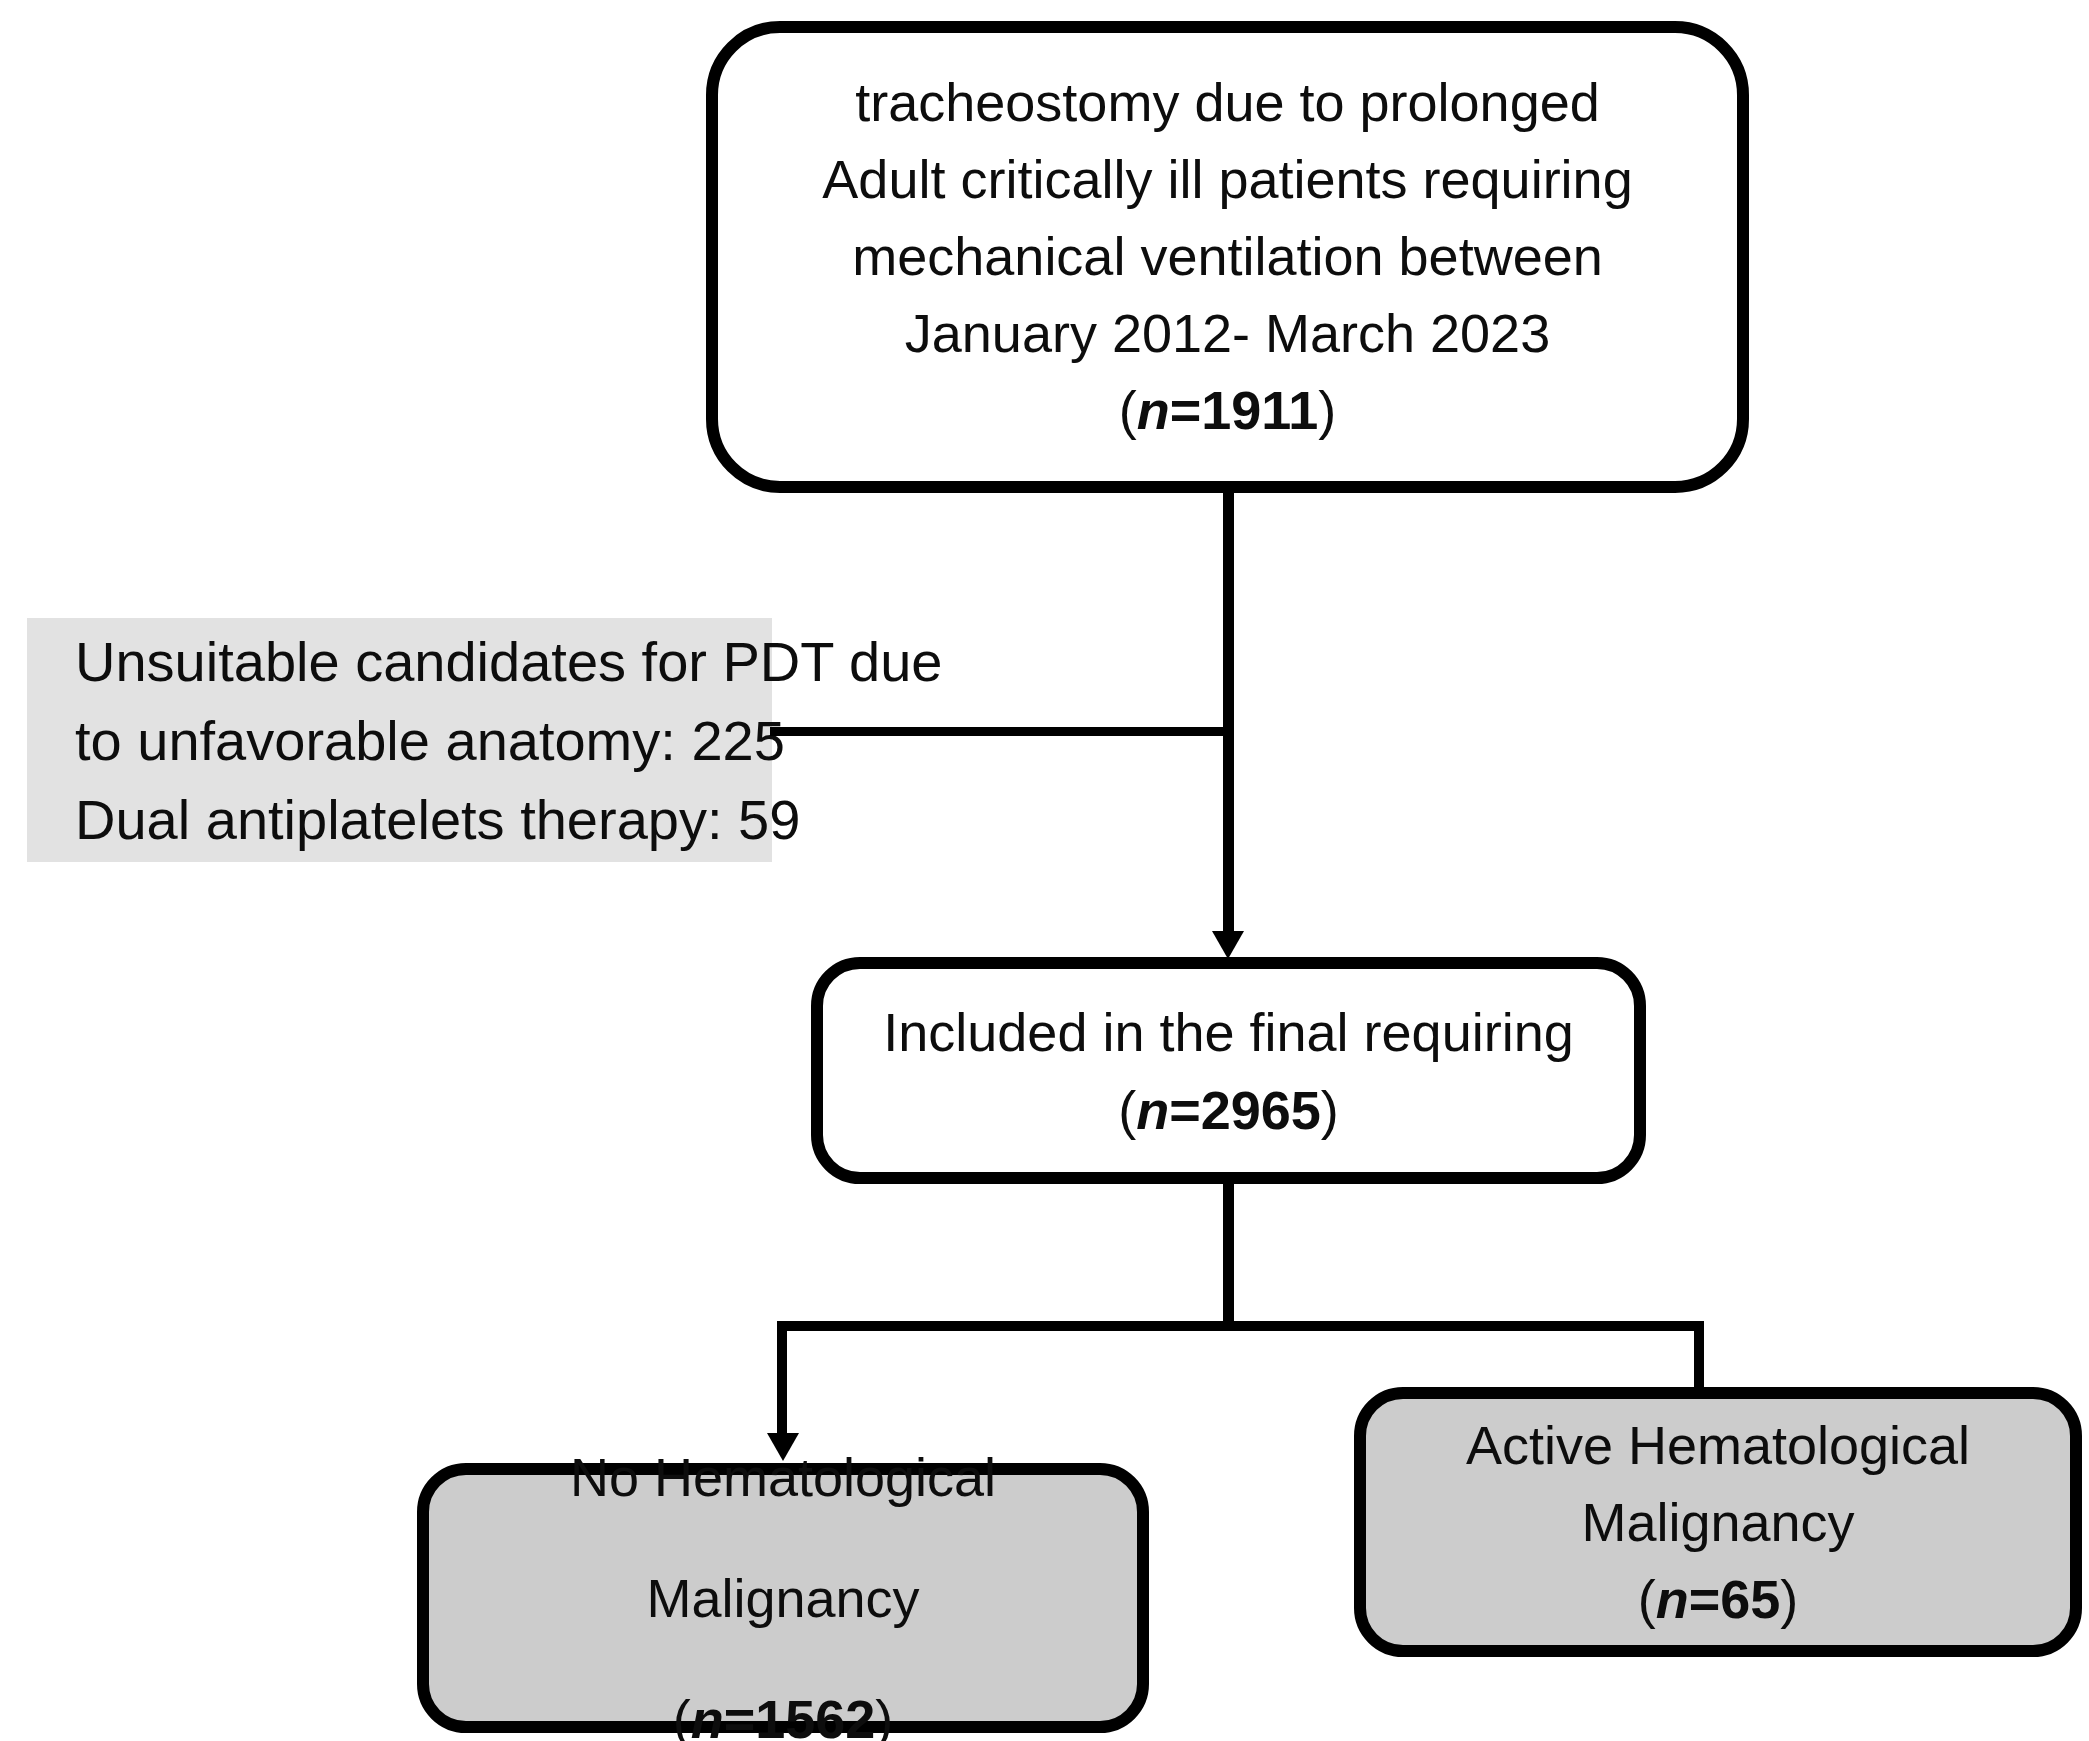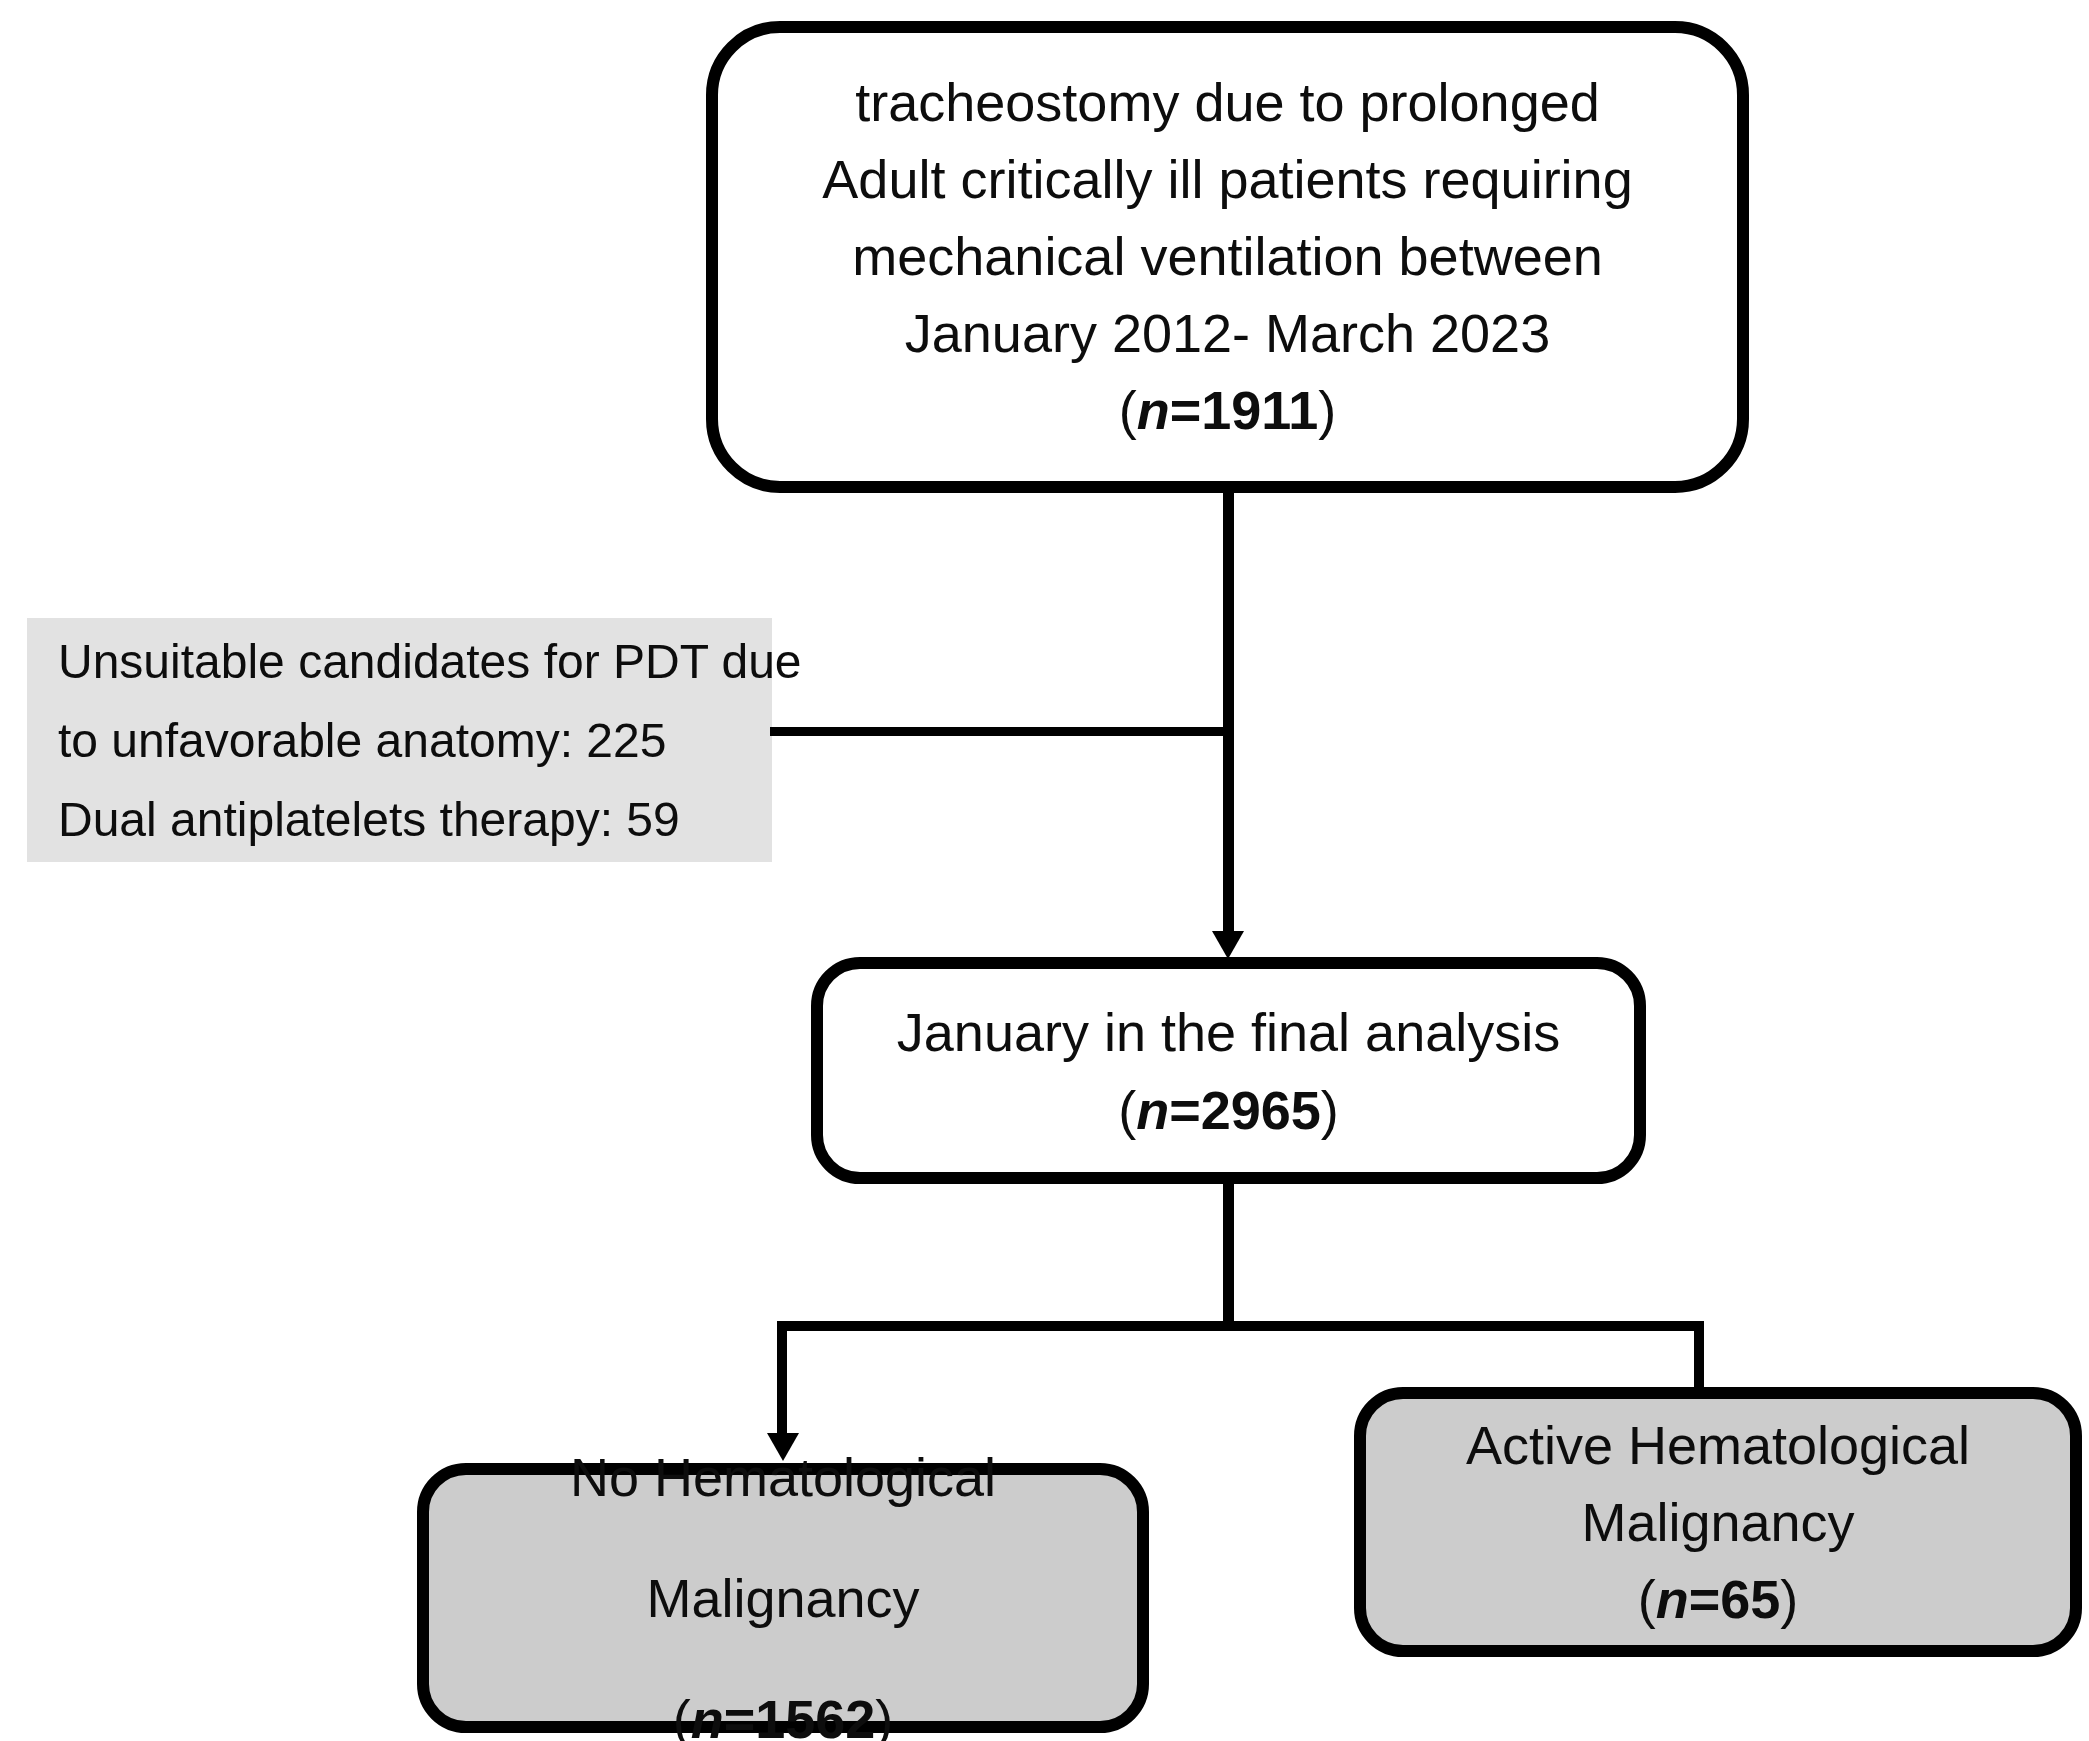--- a/index.html
+++ b/index.html
@@ -51,22 +51,22 @@
   }
   #spine-top{left:1223px; top:489px; width:10.6px; height:444px;}
   #arrow-included{left:1212px; top:931px;}
 
   #box-exclusion{
     position:absolute;
     box-sizing:border-box;
     left:27px; top:618px; width:745px; height:244px;
     background:#e2e2e2;
     display:flex; flex-direction:column; justify-content:center;
-    padding-left:31px;
-    font-size:48px; line-height:79px;
+    padding-left:48px;
+    font-size:56px; line-height:79px;
     text-align:left;
   }
   #conn-exclusion{left:770px; top:727px; width:459px; height:9px;}
 
   #box-included{
     left:811px; top:957px; width:835px; height:227px;
     border-radius:49px;
     font-size:54px; line-height:78px;
   }
   #spine-mid{left:1223px; top:1182px; width:10.6px; height:148px;}
@@ -97,21 +97,21 @@
   <div class="arrow" id="arrow-included"></div>
 
   <div id="box-exclusion">
     <div class="tline">Unsuitable candidates for PDT due</div>
     <div class="tline">to unfavorable anatomy: 225</div>
     <div class="tline">Dual antiplatelets therapy: 59</div>
   </div>
   <div class="hline" id="conn-exclusion"></div>
 
   <div class="box white-box" id="box-included">
-    <div class="tline">January in the final analysis</div>
+    <div class="tline">Included in the final requiring</div>
     <div class="tline"><span>(</span><span class="nv">n</span><span class="nb">=2965</span><span>)</span></div>
   </div>
 
   <div class="vline" id="spine-mid"></div>
   <div class="hline" id="branch-h"></div>
   <div class="vline" id="branch-left-v"></div>
   <div class="vline" id="branch-right-v"></div>
   <div class="arrow" id="arrow-left"></div>
   <div class="arrow" id="arrow-right"></div>
 

